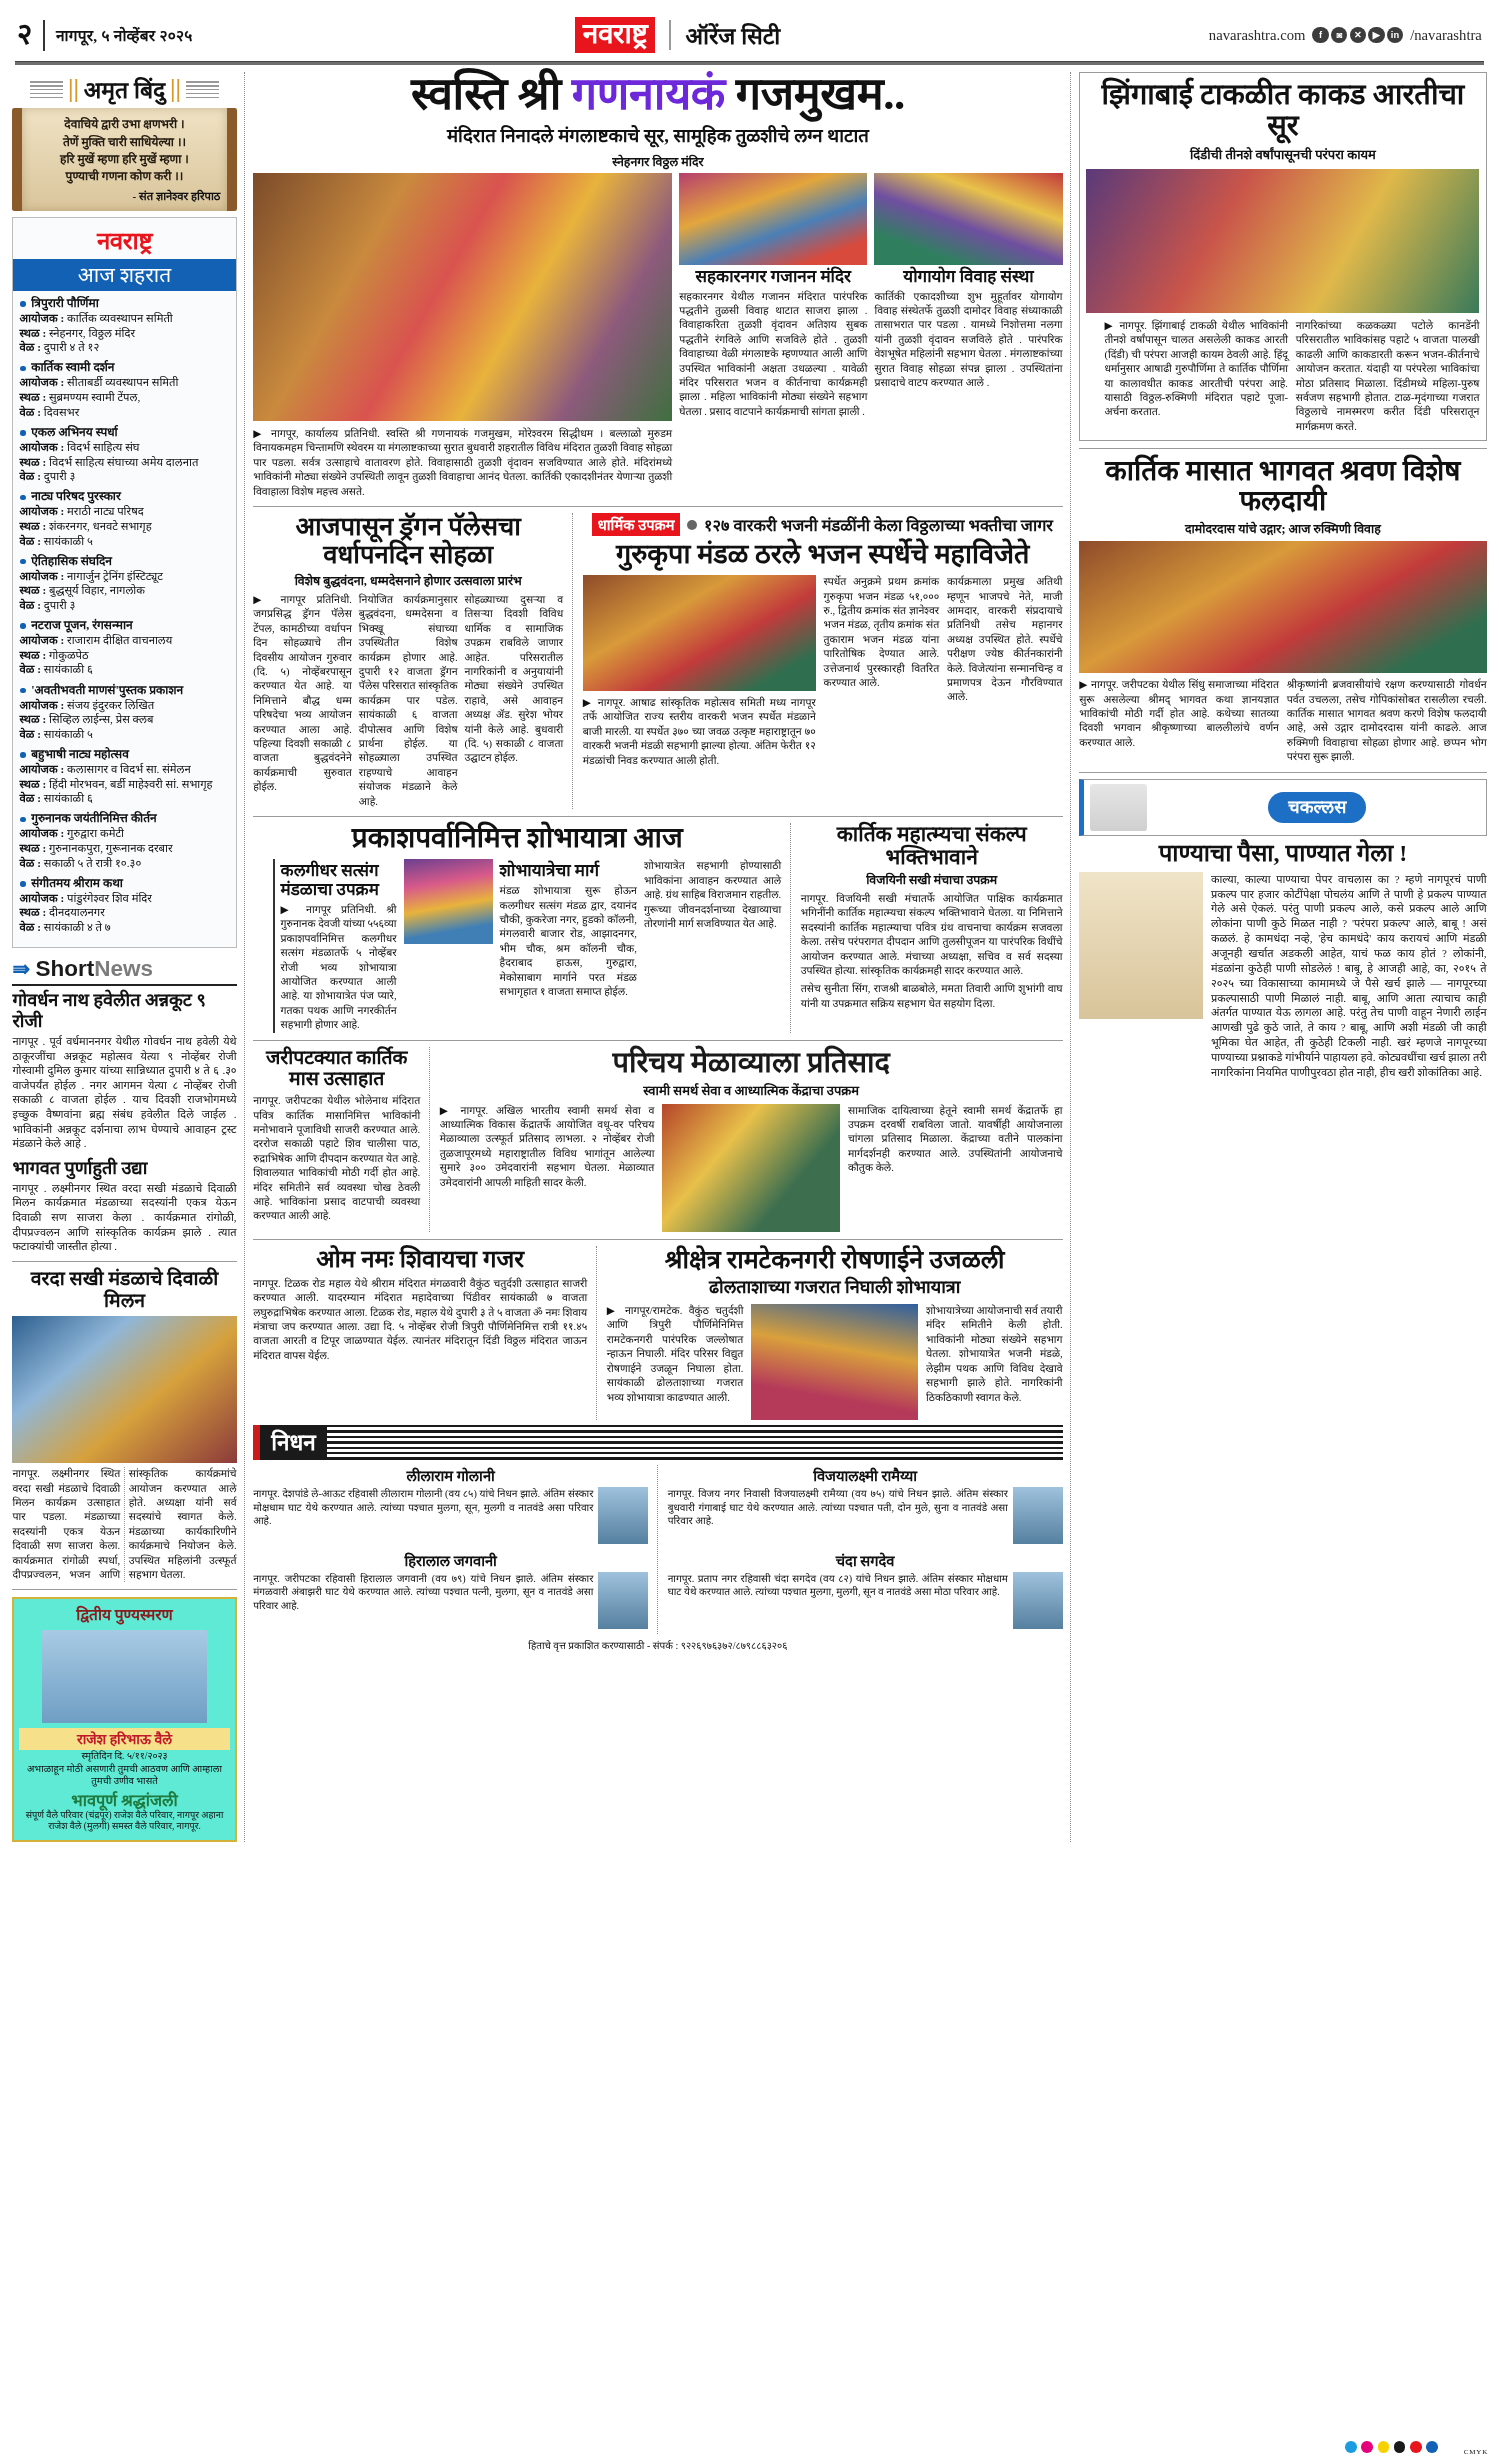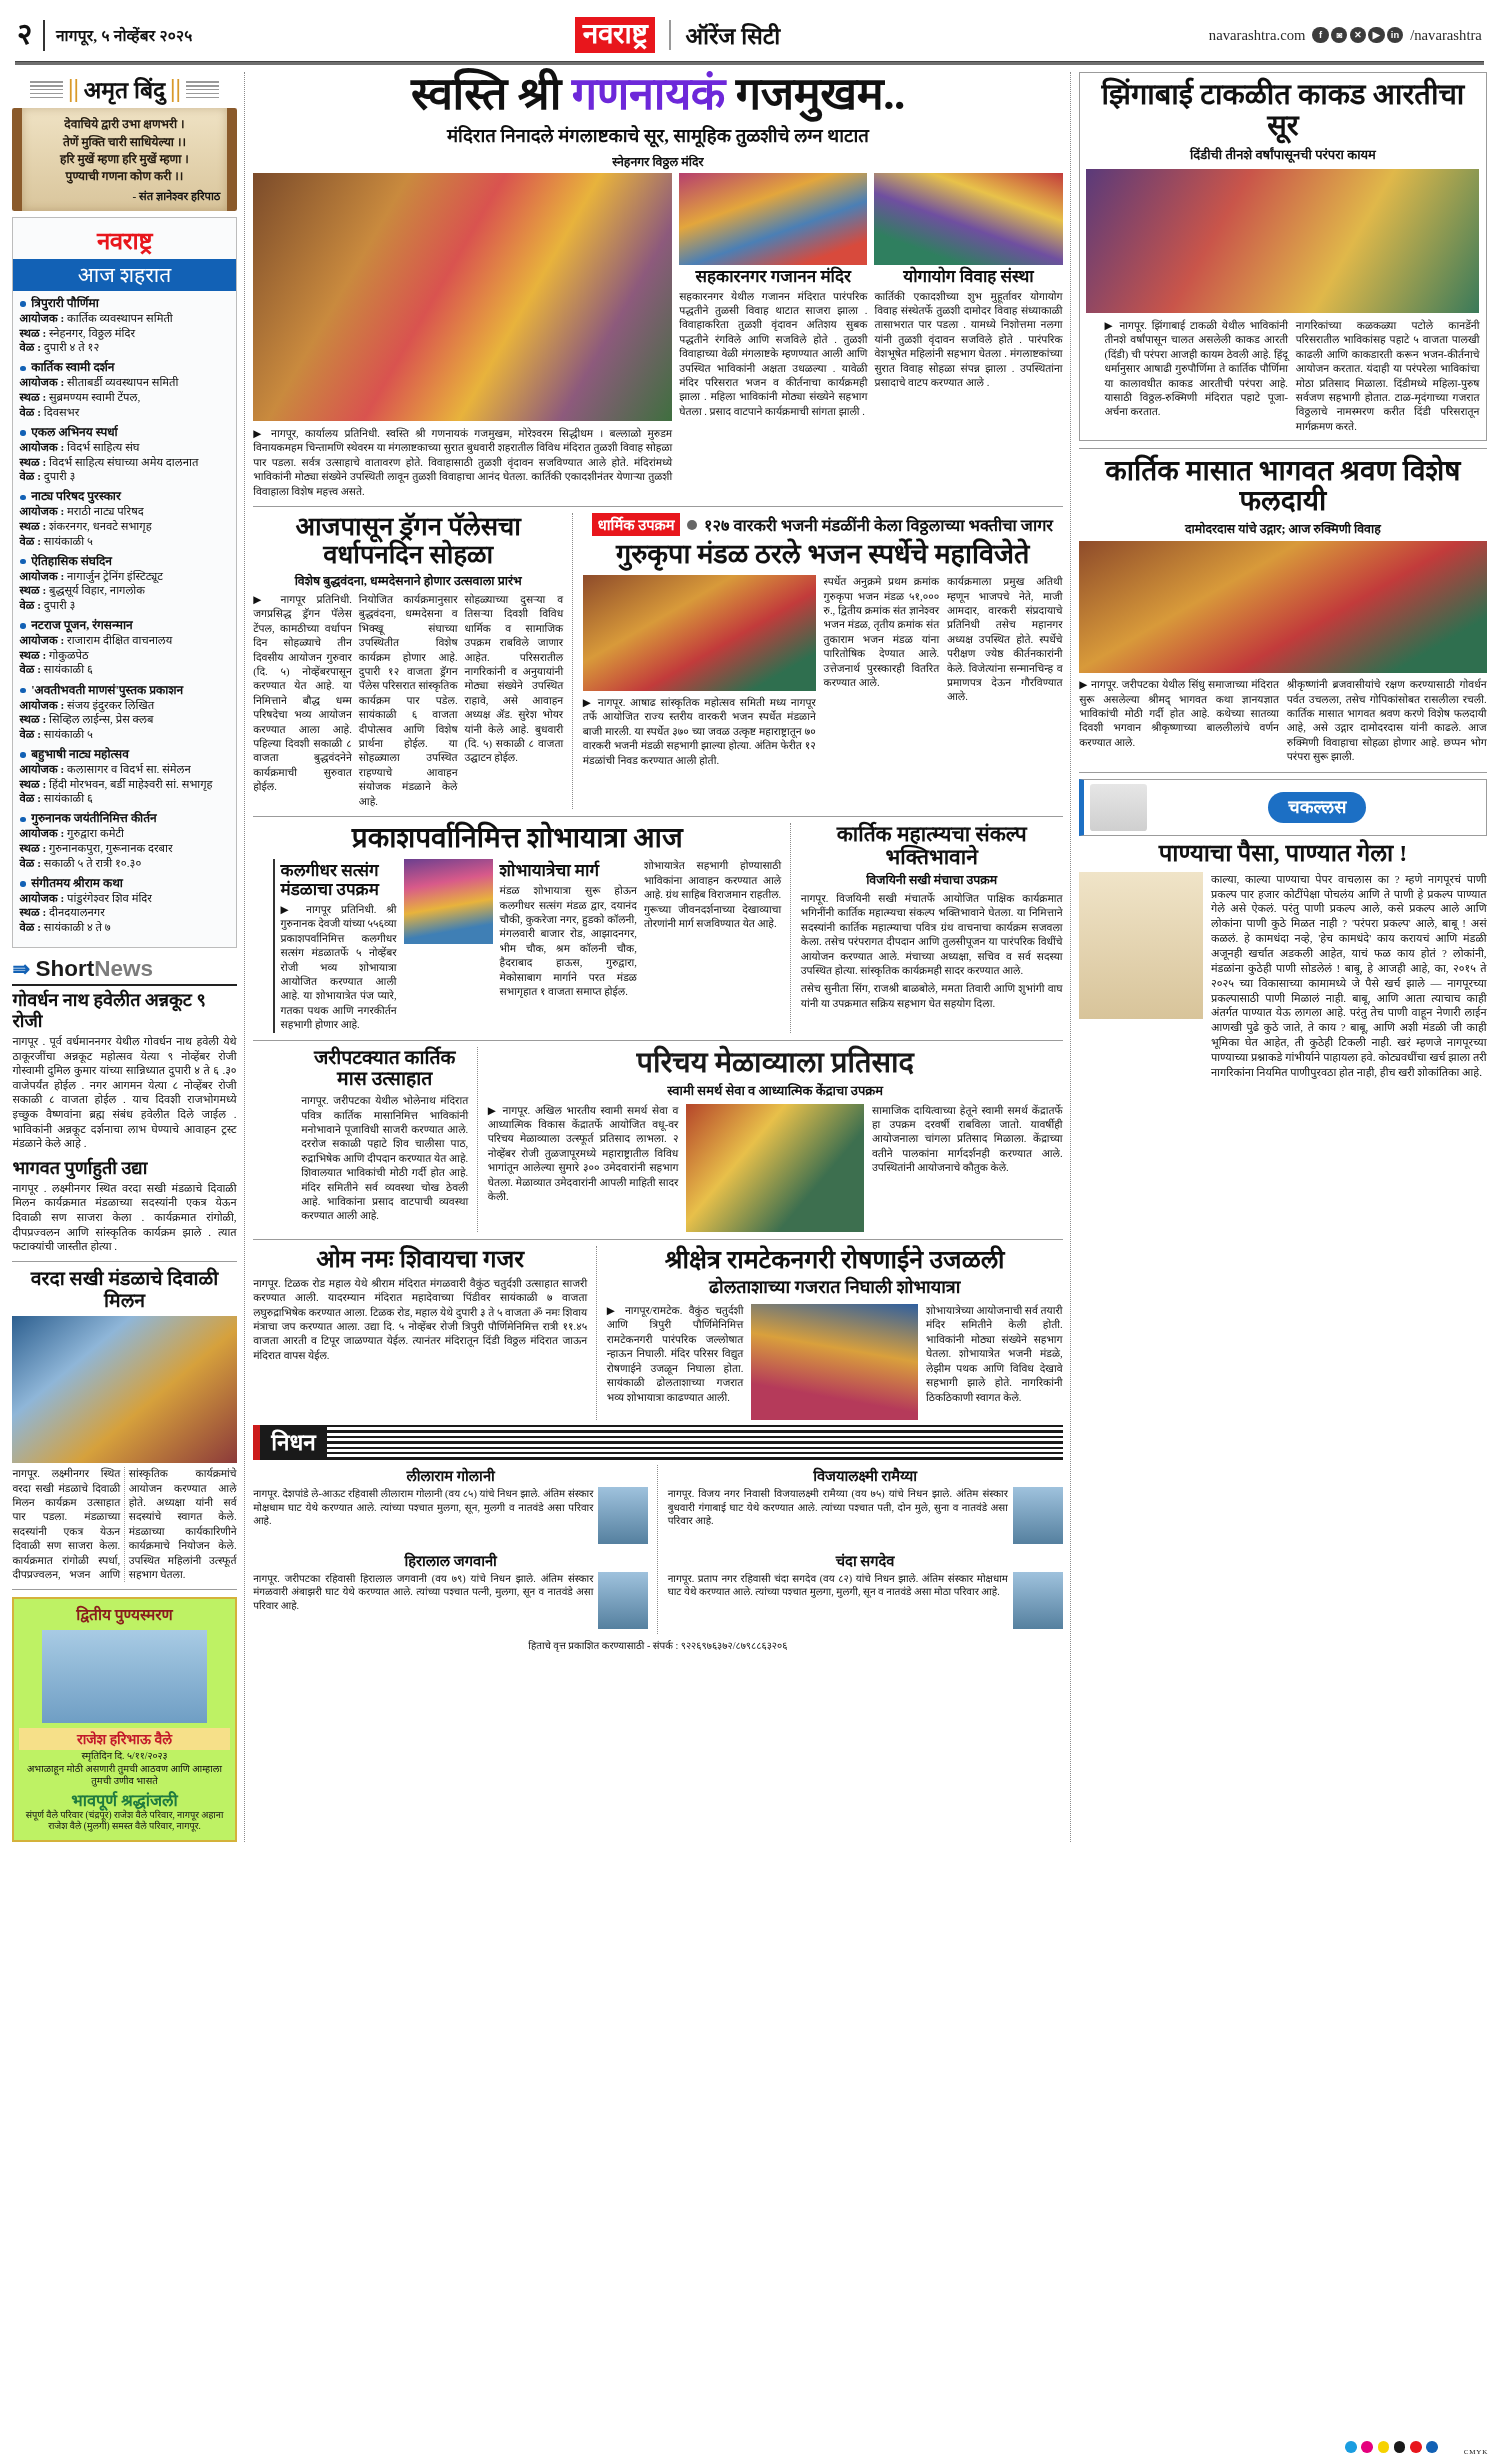--- a/index.html
+++ b/index.html
@@ -121,21 +121,21 @@
 
   
   .ck-badge{
     display:inline-block;background:#1c6fc4;color:#fff;font-size:18px;font-weight:700;
     padding:2.3px 20px 4.7px;border-radius:17px;
   }
   .ck-hd{font-size:24px;font-weight:700;text-align:center;line-height:1.12;margin:4.7px 0;}
   .ck-body{font-size:11px;line-height:1.35;text-align:justify;}
 
   
-  .mem{border:2.3px solid #d4b23a;background:#bef264;text-align:center;padding:4.7px 4.7px 7px;}
+  .mem{border:2.3px solid #d4b23a;background:#5eead4;text-align:center;padding:4.7px 4.7px 7px;}
   .mem-t{font-size:15.5px;font-weight:700;color:#8a1c1c;}
   .mem-ph{height:93px;margin:4.7px auto 4.7px;width:78%;background:linear-gradient(#a8cbe4,#6f9ec4);}
   .mem-n{font-size:14px;font-weight:700;color:#c2182a;background:#f6e089;padding:1.6px 0;}
   .mem-d{font-size:9.7px;line-height:1.3;}
   .mem-b{font-size:16.3px;font-weight:800;color:#1f7a3f;line-height:1.1;margin-top:3.9px;}
   .mem-f{font-size:9.3px;line-height:1.25;}
 
   
   .nidhan-hd{display:flex;align-items:stretch;gap:0;margin:4.7px 0 5.4px;}
   .nidhan-red{width:7px;background:#cc1b1b;}
@@ -403,21 +403,21 @@
         <div style="flex:1;border-left:0.8px dotted #8a8a8a;padding-left:9.3px;">
           <div class="hl" style="font-size:21px;">कार्तिक महात्म्यचा संकल्प भक्तिभावाने</div>
           <div class="sub" style="font-size:12.4px;margin:3.9px 0;">विजयिनी सखी मंचाचा उपक्रम</div>
           <div class="body-t">नागपूर. विजयिनी सखी मंचातर्फे आयोजित पाक्षिक कार्यक्रमात भगिनींनी कार्तिक महात्म्यचा संकल्प भक्तिभावाने घेतला. या निमित्ताने सदस्यांनी कार्तिक महात्म्याचा पवित्र ग्रंथ वाचनाचा कार्यक्रम सजवला केला. तसेच परंपरागत दीपदान आणि तुलसीपूजन या पारंपरिक विधींचे आयोजन करण्यात आले. मंचाच्या अध्यक्षा, सचिव व सर्व सदस्या उपस्थित होत्या. सांस्कृतिक कार्यक्रमही सादर करण्यात आले.</div>
           <div class="body-t" style="margin-top:3.9px;">तसेच सुनीता सिंग, राजश्री बाळबोले, ममता तिवारी आणि शुभांगी वाघ यांनी या उपक्रमात सक्रिय सहभाग घेत सहयोग दिला.</div>
         </div>
       </div>
 
       <div class="sec-rule"></div>
 
-      <div style="display:flex;gap:9.3px;margin-left:48px;">
+      <div style="display:flex;gap:9.3px;">
         <div style="flex:0 0 167px;">
           <div class="hl" style="font-size:19.4px;">जरीपटक्यात कार्तिक मास उत्साहात</div>
           <div class="body-t" style="margin-top:4.7px;">नागपूर. जरीपटका येथील भोलेनाथ मंदिरात पवित्र कार्तिक मासानिमित्त भाविकांनी मनोभावाने पूजाविधी साजरी करण्यात आले. दररोज सकाळी पहाटे शिव चालीसा पाठ, रुद्राभिषेक आणि दीपदान करण्यात येत आहे. शिवालयात भाविकांची मोठी गर्दी होत आहे. मंदिर समितीने सर्व व्यवस्था चोख ठेवली आहे. भाविकांना प्रसाद वाटपाची व्यवस्था करण्यात आली आहे.</div>
         </div>
         <div style="flex:1;border-left:0.8px dotted #8a8a8a;padding-left:9.3px;">
           <div class="hl" style="font-size:29px;color:#1a1a1a;">परिचय मेळाव्याला प्रतिसाद</div>
           <div class="sub" style="font-size:13px;margin:3.9px 0 5.4px;">स्वामी समर्थ सेवा व आध्यात्मिक केंद्राचा उपक्रम</div>
           <div style="display:flex;gap:7.8px;">
             <div class="body-t" style="flex:1;">▶ नागपूर. अखिल भारतीय स्वामी समर्थ सेवा व आध्यात्मिक विकास केंद्रातर्फे आयोजित वधू-वर परिचय मेळाव्याला उत्स्फूर्त प्रतिसाद लाभला. २ नोव्हेंबर रोजी तुळजापूरमध्ये महाराष्ट्रातील विविध भागांतून आलेल्या सुमारे ३०० उमेदवारांनी सहभाग घेतला. मेळाव्यात उमेदवारांनी आपली माहिती सादर केली.</div>
             <div style="flex:0 0 178px;">

